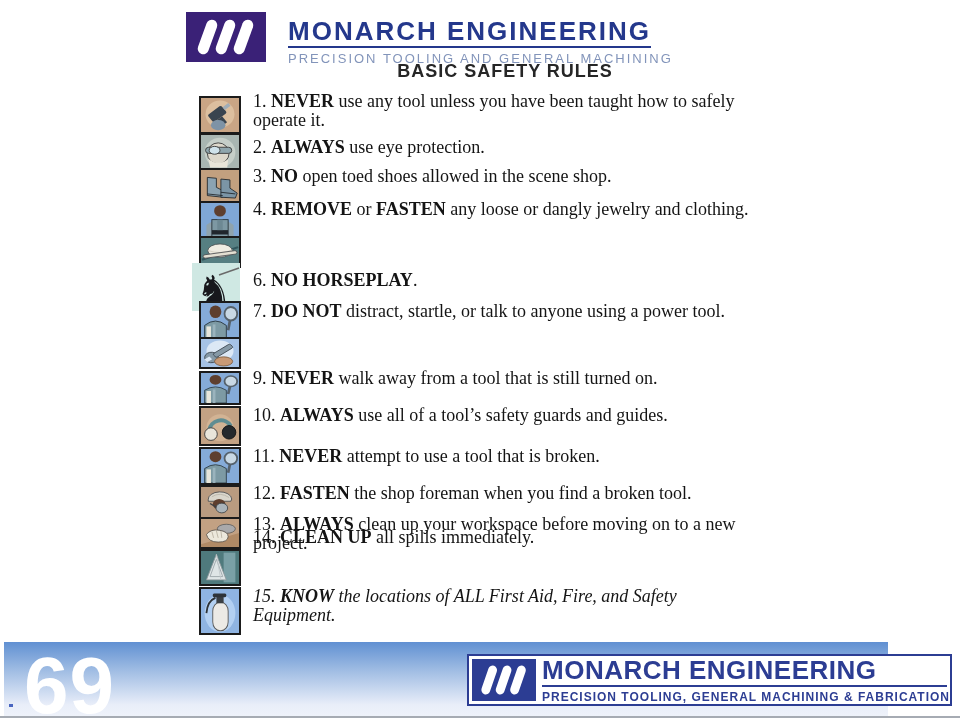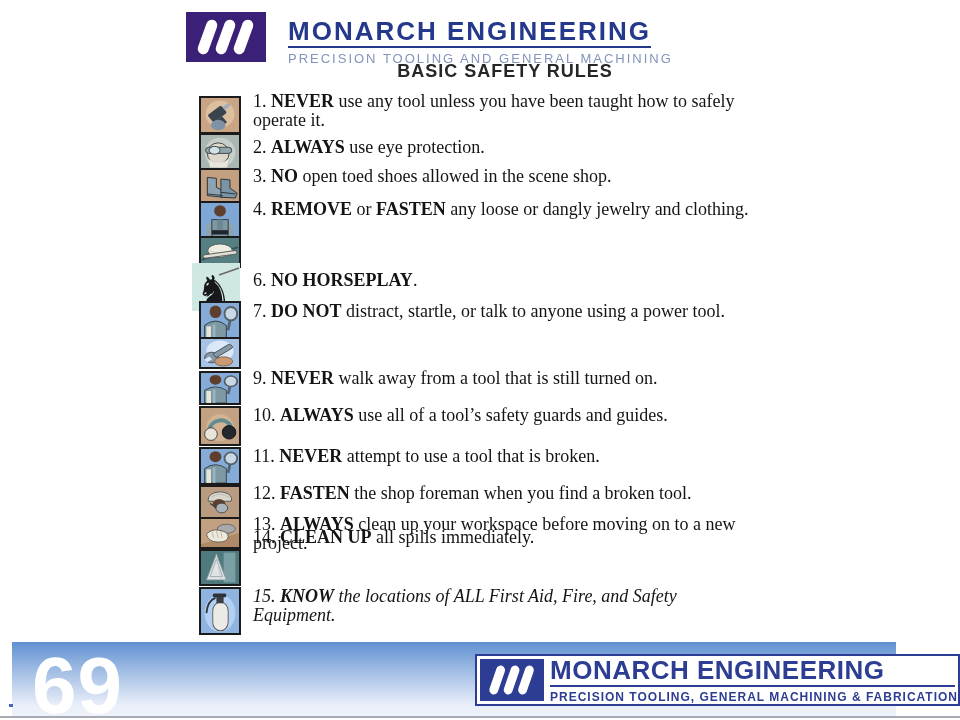--- a/index.html
+++ b/index.html
@@ -20,21 +20,21 @@
          font-family:"Liberation Sans",sans-serif;font-weight:bold;font-size:18px;
          letter-spacing:1px;color:#262626;}
   
   .rules{position:absolute;inset:0;}
   .rule-icon{position:absolute;border:2px solid #1b1b1b;box-sizing:border-box;overflow:hidden;}
   .rule-icon.plain{border:none;}
   .rule-icon svg{width:100%;height:100%;display:block;}
   .rule-text{position:absolute;left:253px;width:508px;font-size:18px;line-height:19px;color:#141414;}
   .kw{font-weight:bold;}
   
-  .band{position:absolute;left:12px;top:642px;width:884px;height:74px;
+  .band{position:absolute;left:4px;top:642px;width:884px;height:74px;
         background:linear-gradient(to bottom,var(--band-top,#6090d2) 0%,#9fbce3 38%,
                    var(--band-bottom,#e9eef9) 85%,#eef2fa 100%);}
   .page-num{position:absolute;left:20px;top:4px;font-family:"Liberation Sans",sans-serif;
             font-weight:bold;font-size:80px;line-height:80px;color:#fff;letter-spacing:1px;}
   .footer-logo{position:absolute;left:463px;top:12px;width:485px;height:52px;background:#fff;
                border:2px solid var(--fnavy,#2c3d93);box-sizing:border-box;display:flex;
                align-items:center;padding:3px;gap:6px;}
   .f-mark{width:64px;height:42px;background:var(--fnavy,#2c3d93);flex:0 0 auto;}
   .f-mark svg{width:100%;height:100%;display:block;}
   .f-text{flex:1;min-width:0;}

